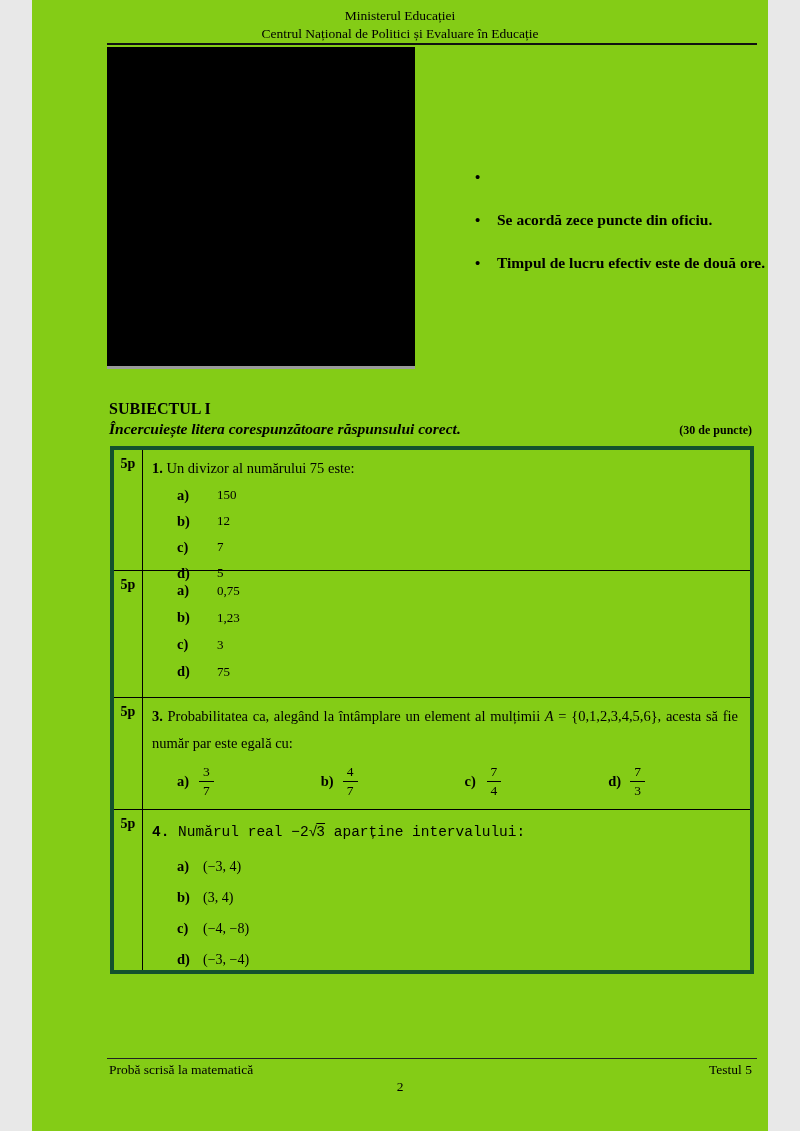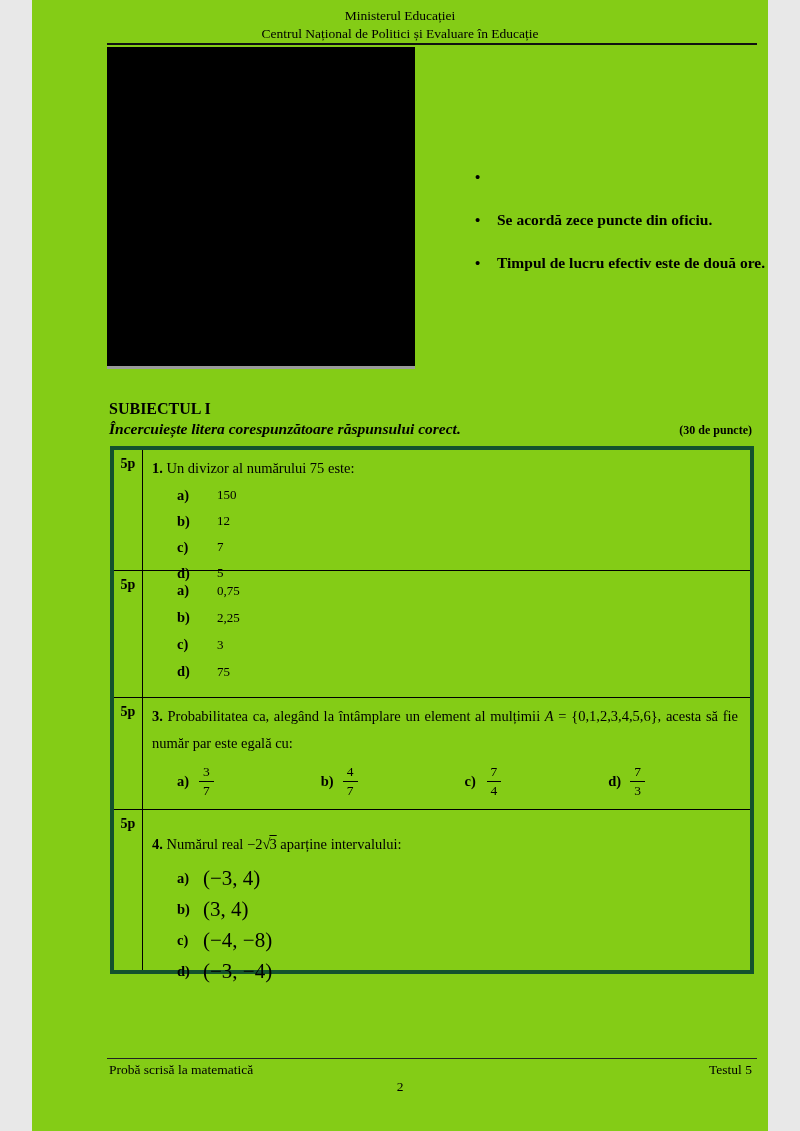--- a/index.html
+++ b/index.html
@@ -50,25 +50,25 @@
   .val { font-size:13px; }
   
   .row3 .qtext { text-align:justify; line-height:27px; padding-right:2px; }
   .opts-h { display:flex; justify-content:space-between; margin:7px 95px 0 25px; }
   .opts-h .letter { min-width:22px; }
   .opt-h { display:flex; align-items:center; }
   .frac { display:inline-block; text-align:center; vertical-align:middle; line-height:1.15; font-size:13.5px; }
   .fnum { display:block; border-bottom:1px solid #000; padding:0 4px 1px 4px; }
   .fden { display:block; padding-top:1px; }
   
-  .row4 .qtext { margin-top:16px; }
+  .row4 .qtext { margin-top:4px;font-family:Liberation Mono, monospace; }
   .row4 .opts-v { margin-top:6px; }
   .row4 .opts-v .opt { height:31px; }
   .row4 .letter { min-width:26px; }
-  .row4 .val { font-size:21px; }
+  .row4 .val { font-size:14px; }
   .radicand { text-decoration:overline; }
   .sqrt-sign { letter-spacing:-1px; }
   
   .footer-rule { position:absolute; top:1058px; left:75px; width:650px; border-top:1.5px solid #222; }
   .footer-row {
     position:absolute; top:1062px; left:77px; width:643px;
     display:flex; justify-content:space-between; font-size:13.5px;
   }
   .page-number { position:absolute; top:1079px; left:0; width:100%; text-align:center; font-size:13.5px; }
 </style>
@@ -135,21 +135,21 @@
     <div class="qrow row2" style="height:127px">
       <div class="qpoints">5p</div>
       <div class="qcontent">
         <div class="opts-v">
           <div class="opt">
               <span class="letter">a)</span>
               <span class="val">0,75</span>
             </div>
           <div class="opt">
               <span class="letter">b)</span>
-              <span class="val">2,25</span>
+              <span class="val">1,23</span>
             </div>
           <div class="opt">
               <span class="letter">c)</span>
               <span class="val">3</span>
             </div>
           <div class="opt">
               <span class="letter">d)</span>
               <span class="val">75</span>
             </div>
         </div>

